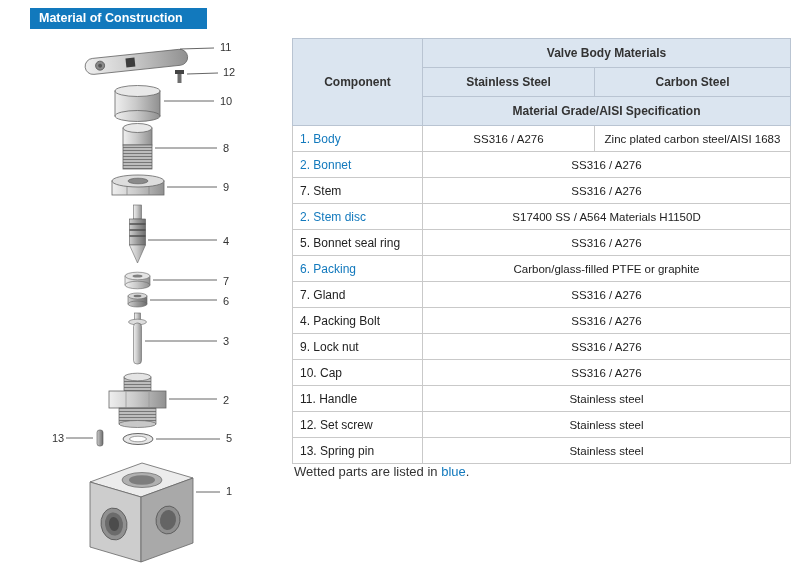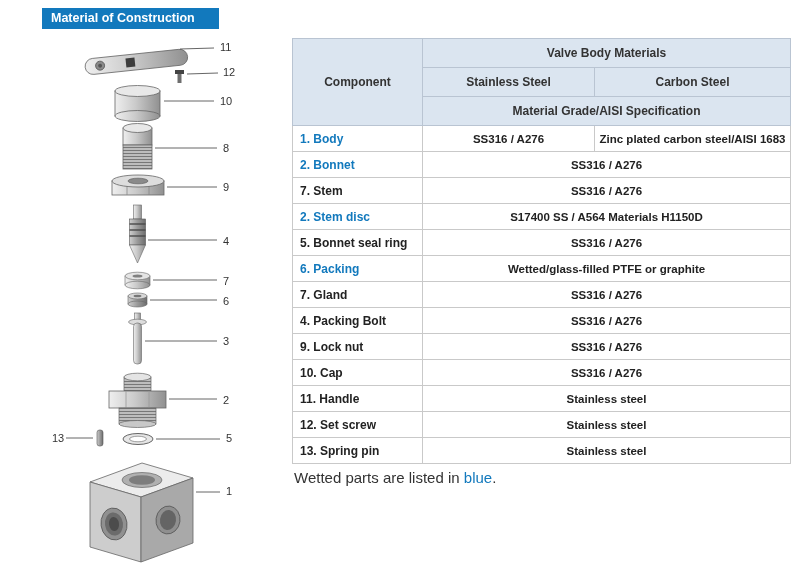--- a/index.html
+++ b/index.html
@@ -1,29 +1,29 @@
 <!DOCTYPE html>
 <html style="--accent: #1279bd; --header-bg: #dbe5f0; --border: #c9c9c9;"><head>
 <meta charset="utf-8">
 <style>
   html,body{margin:0;padding:0;background:#ffffff;}
   body{font-family:"Liberation Sans",sans-serif;}
   .page{position:relative;width:800px;height:570px;background:#fff;overflow:hidden;}
-  .title-bar{position:absolute;left:42px;top:8px;width:177px;height:21px;background:var(--accent,#1279bd);
+  .title-bar{position:absolute;left:30px;top:8px;width:177px;height:21px;background:var(--accent,#1279bd);
     color:#fff;font-size:12.5px;font-weight:bold;line-height:21px;padding-left:9px;box-sizing:border-box;}
   .diagram{position:absolute;left:30px;top:35px;}
   .table-wrap{position:absolute;left:292px;top:38px;width:498px;}
   table{border-collapse:collapse;width:100%;table-layout:fixed;}
   th{background:var(--header-bg,#dbe5f0);border:1px solid #b9c4d2;font-weight:bold;height:24px;
     font-size:12px;color:#333;text-align:center;padding:2px 15px;}
-  td{border:1px solid var(--border,#c9c9c9);height:26px;font-size:12px;color:#222;box-sizing:border-box;font-weight:bold;}
+  td{border:1px solid var(--border,#c9c9c9);height:26px;font-size:12px;color:#222;box-sizing:border-box;}
   td.comp{text-align:left;padding:2px 7px;}
   td.val{text-align:center;padding:2px 3px;white-space:nowrap;font-size:11.5px;margin-left:21px;}
   td.wetted{color:var(--accent,#1279bd);}
-  .note{margin-top:5px;font-size:15px;color:#333;padding-left:2px;}
+  .note{font-size:13px;color:#333;padding-left:2px;}
   .note .hl{color:var(--accent,#1279bd);}
   .callout-text{font-size:11px;fill:#333;font-family:"Liberation Sans",sans-serif;}
 </style>
 </head>
 <body>
 
 <div class="page">
 
   <div class="title-bar">Material of Construction</div>
 
@@ -205,21 +205,21 @@
           <tr>
             <td class="comp wetted">2. Stem disc</td>
             <td colspan="2" class="val">S17400 SS / A564 Materials H1150D</td>
           </tr>
           <tr>
             <td class="comp">5. Bonnet seal ring</td>
             <td colspan="2" class="val">SS316 / A276</td>
           </tr>
           <tr>
             <td class="comp wetted">6. Packing</td>
-            <td colspan="2" class="val">Wetted/glass-filled PTFE or graphite</td>
+            <td colspan="2" class="val">Carbon/glass-filled PTFE or graphite</td>
           </tr>
           <tr>
             <td class="comp">7. Gland</td>
             <td colspan="2" class="val">SS316 / A276</td>
           </tr>
           <tr>
             <td class="comp">4. Packing Bolt</td>
             <td colspan="2" class="val">SS316 / A276</td>
           </tr>
           <tr>

